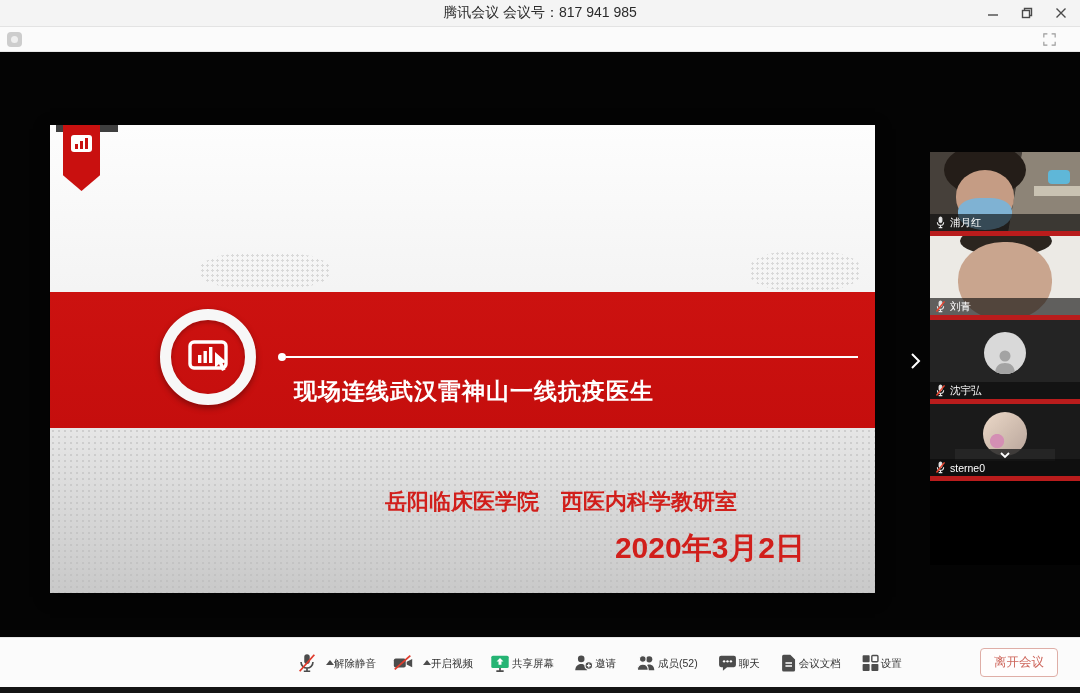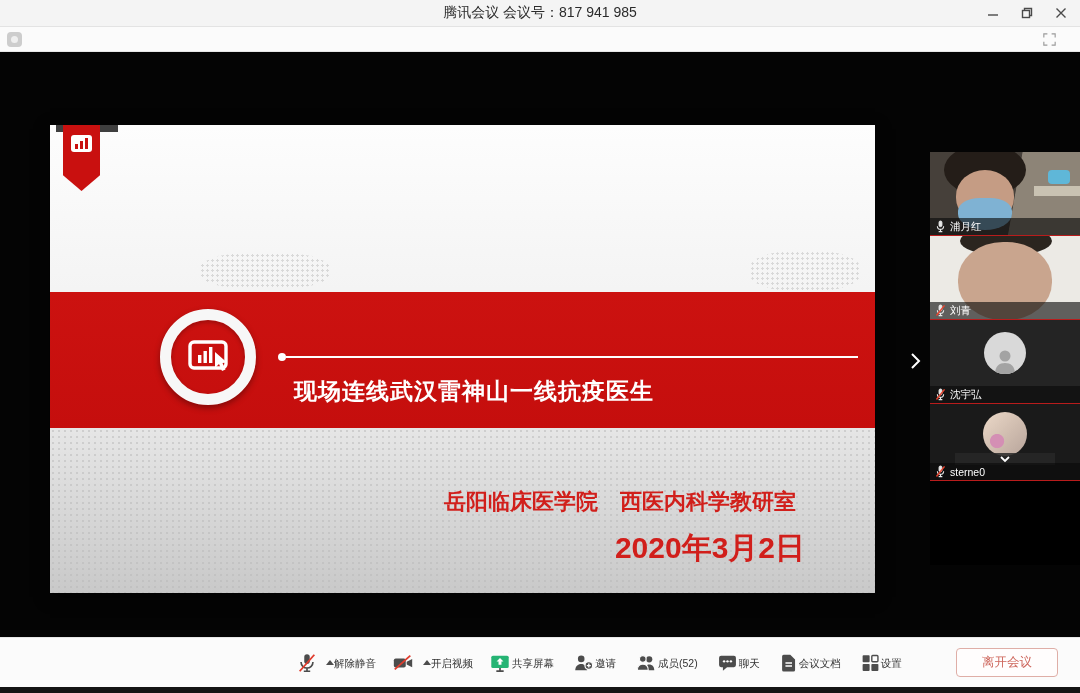--- a/index.html
+++ b/index.html
@@ -33,30 +33,30 @@
   .banner { position:absolute; left:0; top:167px; width:100%; height:136px; background:linear-gradient(#cc1210,#c50e0d); }
   .banner-title1 { position:absolute; left:244px; top:22px; color:#fff; font-size:23px; font-weight:bold; letter-spacing:1px; white-space:nowrap; }
   .banner-title2 { position:absolute; left:244px; top:84px; color:#fff; font-size:23px; font-weight:bold; letter-spacing:1px; white-space:nowrap; }
   .banner-divider { position:absolute; left:236px; top:64px; width:572px; height:2px; background:#fff; }
   .banner-divider::before { content:""; position:absolute; left:-8px; top:-3px; width:8px; height:8px; border-radius:50%; background:#fff; }
 
   .logo-ring { position:absolute; left:110px; top:17px; width:96px; height:96px; border-radius:50%; border:11px solid #f7f7f7; box-shadow:0 3px 6px rgba(0,0,0,.35), inset 0 2px 4px rgba(0,0,0,.25); display:flex; align-items:center; justify-content:center; }
 
   .slide-grey { position:absolute; left:0; top:303px; width:100%; height:165px; background:linear-gradient(#e6e6e6, #c9c9c9); overflow:hidden; }
   .map-dots { position:absolute; inset:0; background-image:radial-gradient(#b7b7b7 1px, transparent 1.2px); background-size:6px 6px; opacity:.5; }
-  .slide-org { position:absolute; left:335px; top:59px; width:470px; text-align:center; color:#d11f1b; font-size:22px; font-weight:bold; white-space:nowrap; }
+  .slide-org { position:absolute; left:335px; top:59px; width:470px; text-align:left; color:#d11f1b; font-size:22px; font-weight:bold; white-space:nowrap; }
   .slide-date { position:absolute; left:550px; top:100px; width:220px; text-align:center; color:#d11f1b; font-size:30px; font-weight:bold; white-space:nowrap; }
 
   
   .panel-collapse { position:absolute; left:903px; top:296px; width:24px; height:26px; display:flex; align-items:center; justify-content:center; cursor:pointer; }
   .panel-collapse svg { stroke:#fff; stroke-width:2; fill:none; }
 
   
   .video-panel { position:absolute; left:930px; top:100px; width:150px; height:413px; background:#000; }
-  .tile { position:relative; width:150px; height:84px; overflow:hidden; background:#141414; border-bottom:1px solid #b91c1c; }
+  .tile { position:relative; width:150px; height:84px; overflow:hidden; background:#141414; border-bottom:5px solid #b91c1c; }
   .tile:last-child { height:77px;padding-left:28px; }
   .vid { position:absolute; inset:0; }
   .name-bar { position:absolute; left:0; right:0; bottom:0; height:17px; background:rgba(10,10,10,.62); display:flex; align-items:center; padding-left:5px; gap:4px; }
   .nb-name { color:#fff; font-size:10.5px; white-space:nowrap; }
   .nb-mic { flex:0 0 auto; }
   .nb-mic .mic-body { fill:#e8e8e8; stroke:#e8e8e8; }
   .nb-mic .mic-arc { stroke:#e8e8e8; fill:none; }
   .nb-mic .mic-slash { stroke:#e8442f; stroke-width:1.6; }
   .tile[data-mic="on"] .mic-slash, .tile[data-mic="speaking"] .mic-slash { display:none; }
   .tile[data-mic="speaking"] .mic-body { fill:#43c84f; stroke:#43c84f; }
@@ -97,21 +97,21 @@
 
   
   .toolbar { height:50px; background:#fbfbfb; border-top:1px solid #e8e8e8; display:flex; align-items:center; padding-left:296px; gap:15px; }
   .tb-btn { display:flex; flex-direction:row; align-items:center; justify-content:center; min-width:50px; cursor:pointer; }
   .tb-icon-row { height:22px; display:flex; align-items:center; }
   .tb-label { font-size:10.5px; color:#333; margin-top:2px; white-space:nowrap; }
   .tb-caret { width:0; height:0; border-left:4px solid transparent; border-right:4px solid transparent; border-bottom:5px solid #4c4c4c; margin-left:8px; }
   .icon-fill { fill:#4c4c4c; }
   .icon-stroke { stroke:#4c4c4c; fill:none; }
   .slash { stroke:#e03c2d; stroke-width:2; }
-  .leave-btn { margin-left:auto; margin-right:22px; padding:5px 25px; font-size:12.5px; color:#cd655b; background:#fffdfd; border:1px solid #dfaea7; border-radius:4px; cursor:pointer; font-family:inherit;text-align:right; }
+  .leave-btn { margin-left:auto; margin-right:22px; padding:5px 13px; font-size:12.5px; color:#cd655b; background:#fffdfd; border:1px solid #dfaea7; border-radius:4px; cursor:pointer; font-family:inherit;text-align:right; }
 
   .bottom-strip { height:6px; background:#141414; }
 </style>
 </head>
 <body>
 
 <div class="titlebar">
   <span class="titlebar-title">腾讯会议 会议号：817 941 985</span>
   <div class="win-controls">
     <span class="win-btn">

